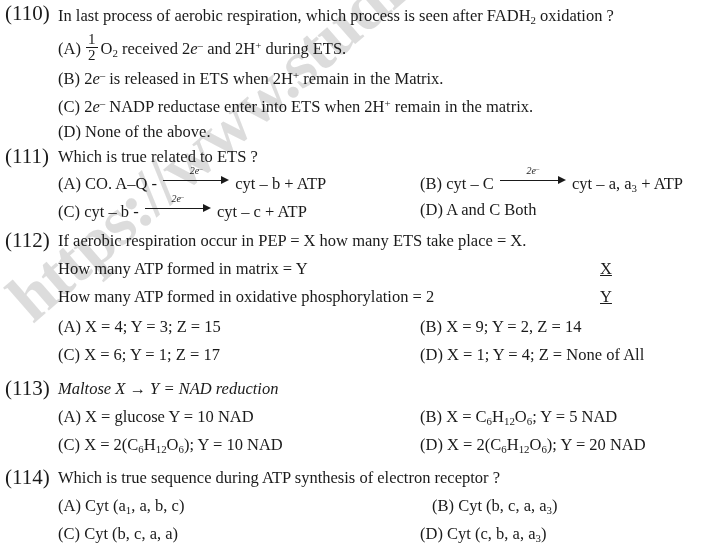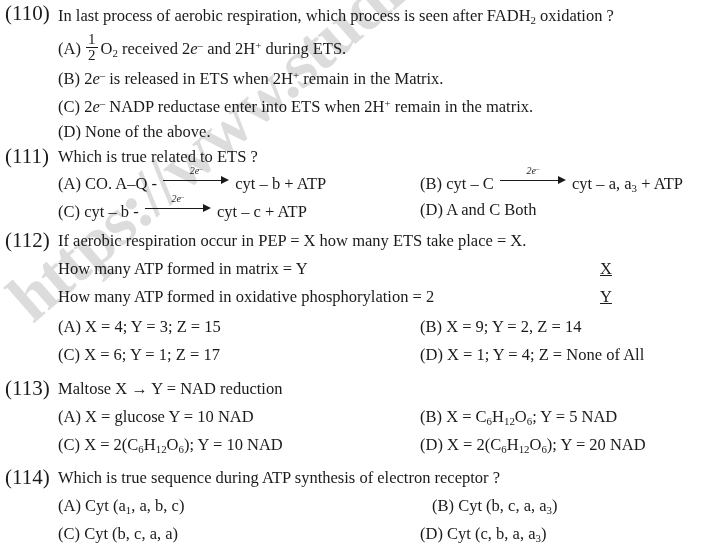--- a/index.html
+++ b/index.html
@@ -206,21 +206,21 @@
     <div class="marker" style="top:56px;">Y</div>
 
     <div class="opt col-l" style="top:86px;"><span>(A)</span> <span>X = 4; Y = 3; Z = 15</span></div>
     <div class="opt col-r" style="top:86px;"><span>(B)</span> <span>X = 9; Y = 2, Z = 14</span></div>
     <div class="opt col-l" style="top:114px;"><span>(C)</span> <span>X = 6; Y = 1; Z = 17</span></div>
     <div class="opt col-r" style="top:114px;"><span>(D)</span> <span>X = 1; Y = 4; Z = None of All</span></div>
   </div>
 
   <div class="qblock" style="top:379px;">
     <div class="qnum" style="top:0;">(113)</div>
-    <div class="qstem" style="top:0;">Maltose X → Y = NAD reduction</div>
+    <div class="qstem" style="top:0;font-style:italic;">Maltose X → Y = NAD reduction</div>
 
     <div class="opt col-l" style="top:28px;"><span>(A)</span> <span>X = glucose Y = 10 NAD</span></div>
 
     <div class="opt col-r" style="top:28px;"><span>(B)</span> <span>X = C</span><sub>6</sub><span>H</span><sub>12</sub><span>O</span><sub>6</sub><span>; Y = 5 NAD</span></div>
 
     <div class="opt col-l" style="top:56px;text-align:right;"><span>(C)</span> <span>X = 2(C</span><sub>6</sub><span>H</span><sub>12</sub><span>O</span><sub>6</sub><span>); Y = 10 NAD</span></div>
 
     <div class="opt col-r" style="top:56px;"><span>(D)</span> <span>X = 2(C</span><sub>6</sub><span>H</span><sub>12</sub><span>O</span><sub>6</sub><span>); Y = 20 NAD</span></div>
   </div>
 

